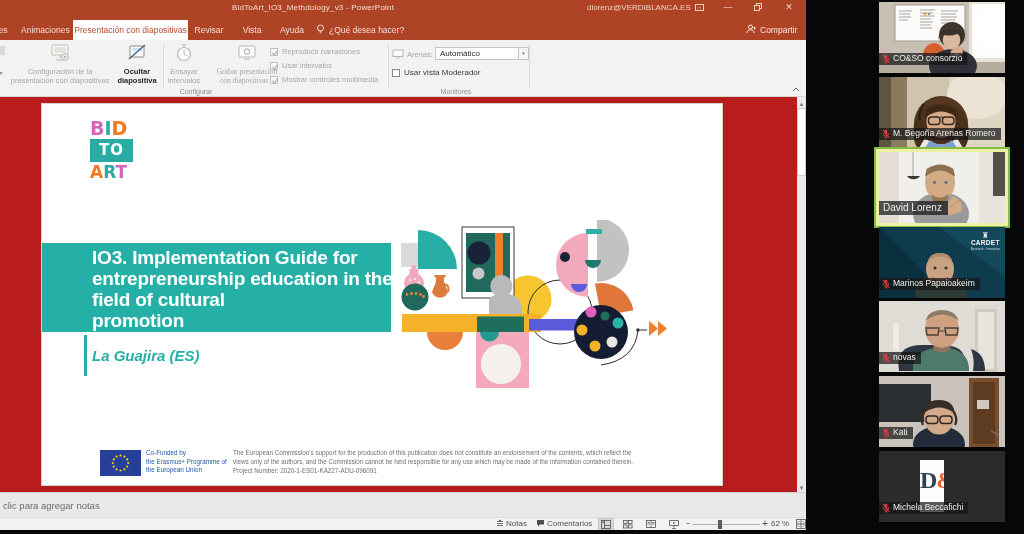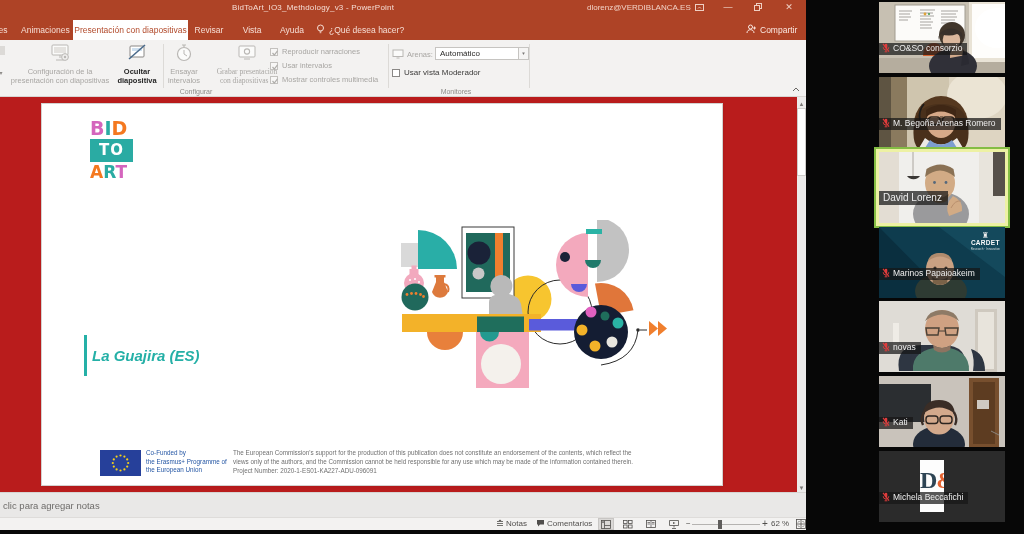--- a/index.html
+++ b/index.html
@@ -70,21 +70,21 @@
   .sb-item { position:absolute; top:0; height:12px; line-height:12px; white-space:nowrap; }
   .sb-viewbtn { position:absolute; top:0px; width:16px; height:12px; text-align:center; line-height:12px; }
   .sb-viewbtn.sel { background:#dbd9d7; box-shadow:inset 0 0 0 1px #c8c6c4; }
   .zoom-track { position:absolute; left:692px; top:6px; width:68px; height:1px; background:#b5b3b1; }
   .zoom-handle { position:absolute; left:718px; top:2px; width:4px; height:9px; background:#5f5d5b; }
 
   
   .tile { position:absolute; left:879px; width:126px; height:71px; background:#1c1c1c; overflow:hidden; }
   .tile svg.scene { position:absolute; left:0; top:0; }
   .tile.speaking { outline:3px solid #edf1a4; box-shadow:0 0 0 5px #84bd44; }
-  .name-label { position:absolute; left:0px; bottom:18px; display:flex; align-items:flex-start; background:rgba(22,22,22,0.72); color:#efefef; font-size:8.5px; line-height:11px; padding:0 5px 1px 3px; white-space:nowrap; }
+  .name-label { position:absolute; left:0px; bottom:8px; display:flex; align-items:flex-end; background:rgba(22,22,22,0.72); color:#efefef; font-size:8.5px; line-height:11px; padding:0 5px 1px 3px; white-space:nowrap; }
   .name-label .mic { margin-right:3px; display:inline-flex; }
   .tile7-logo { position:absolute; left:41px; top:9px; width:24px; height:52px; background:#fdfdfd; text-align:center; overflow:hidden; }
   .tile7-main { font-size:24px; font-weight:bold; color:#2e4454; letter-spacing:-1px; line-height:40px; font-family:"Liberation Serif", serif; }
   .tile7-main .amp { color:#e5622f; }
   .tile7-sub { font-size:8px; color:#2e4454; letter-spacing:0.5px; line-height:8px; font-family:"Liberation Serif", serif;margin-left:34px; }
   .cardet { position:absolute; right:5px; top:5px; text-align:center; color:#f0f0f0; }
   .cardet .cname { font-size:6.5px; font-weight:bold; color:#fafafa; letter-spacing:0.3px; }
   .cardet .csub { font-size:3px; color:#cfd8da; margin-top:0.5px; }
 </style>
 </head>
@@ -249,20 +249,26 @@
 
     <div class="edit-area">
       <div class="slide">
 
         <div class="logo">
           <div class="row1"><span class="lt-pink">B</span><span class="lt-teal">I</span><span class="lt-orange">D</span></div>
           <div class="row2">TO</div>
           <div class="row3"><span class="lt-orange">A</span><span class="lt-teal">R</span><span class="lt-pink">T</span></div>
         </div>
 
+        <div class="titlebox">
+          <div class="tline">IO3. Implementation Guide for</div>
+          <div class="tline">entrepreneurship education in the</div>
+          <div class="tline">field of cultural</div>
+          <div class="tline">promotion</div>
+        </div>
         <div class="accent-bar"></div>
         <div class="subtitle">La Guajira (ES)</div>
 
         <svg class="ill" style="position:absolute;left:353px;top:116px;" width="285" height="175" viewBox="0 0 285 175">
 
           <rect x="6" y="23" width="32" height="24" fill="#d9d9d9"></rect>
 
           <path d="M23 49 L23 10 A39 39 0 0 1 62 49 Z" fill="#29aea7"></path>
 
           <circle cx="133" cy="79" r="23.5" fill="#f7c52f"></circle>

